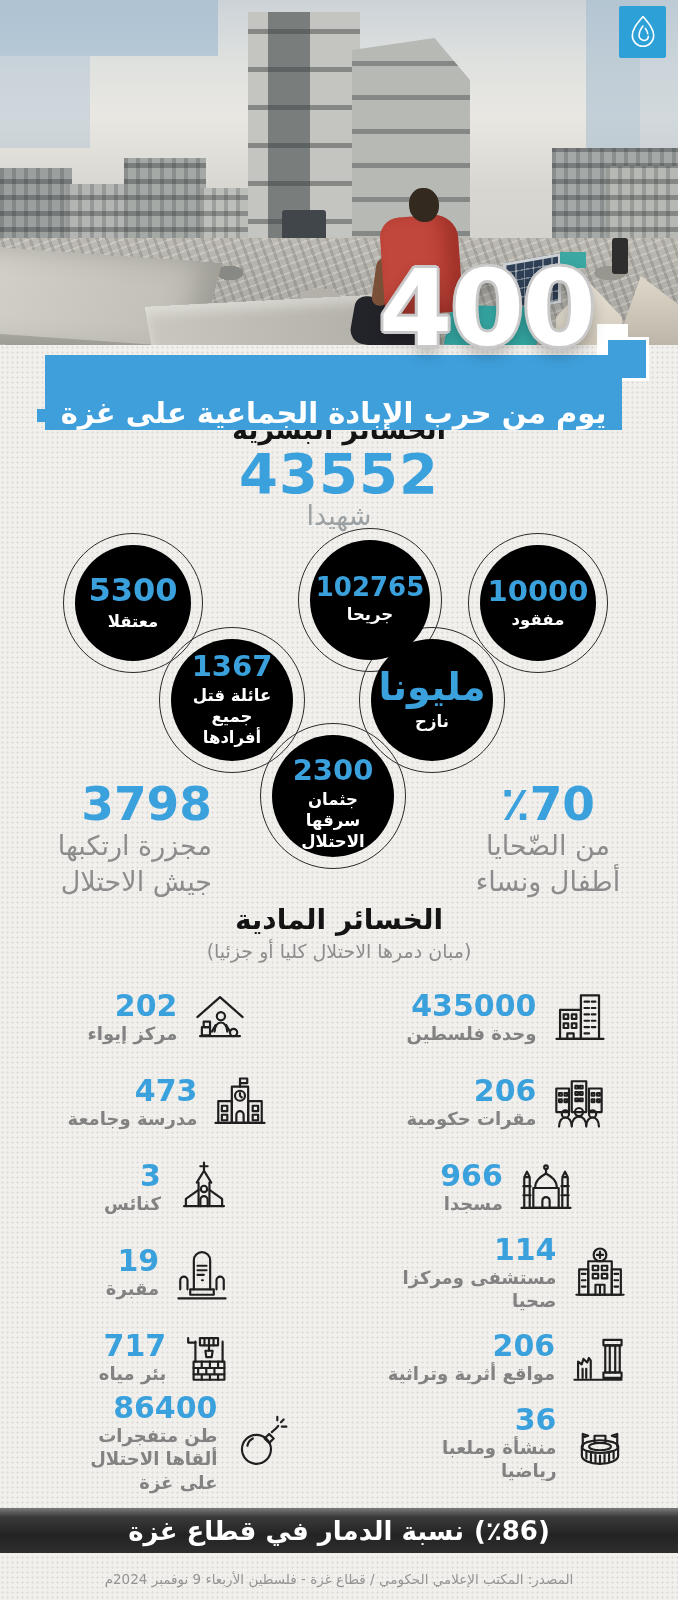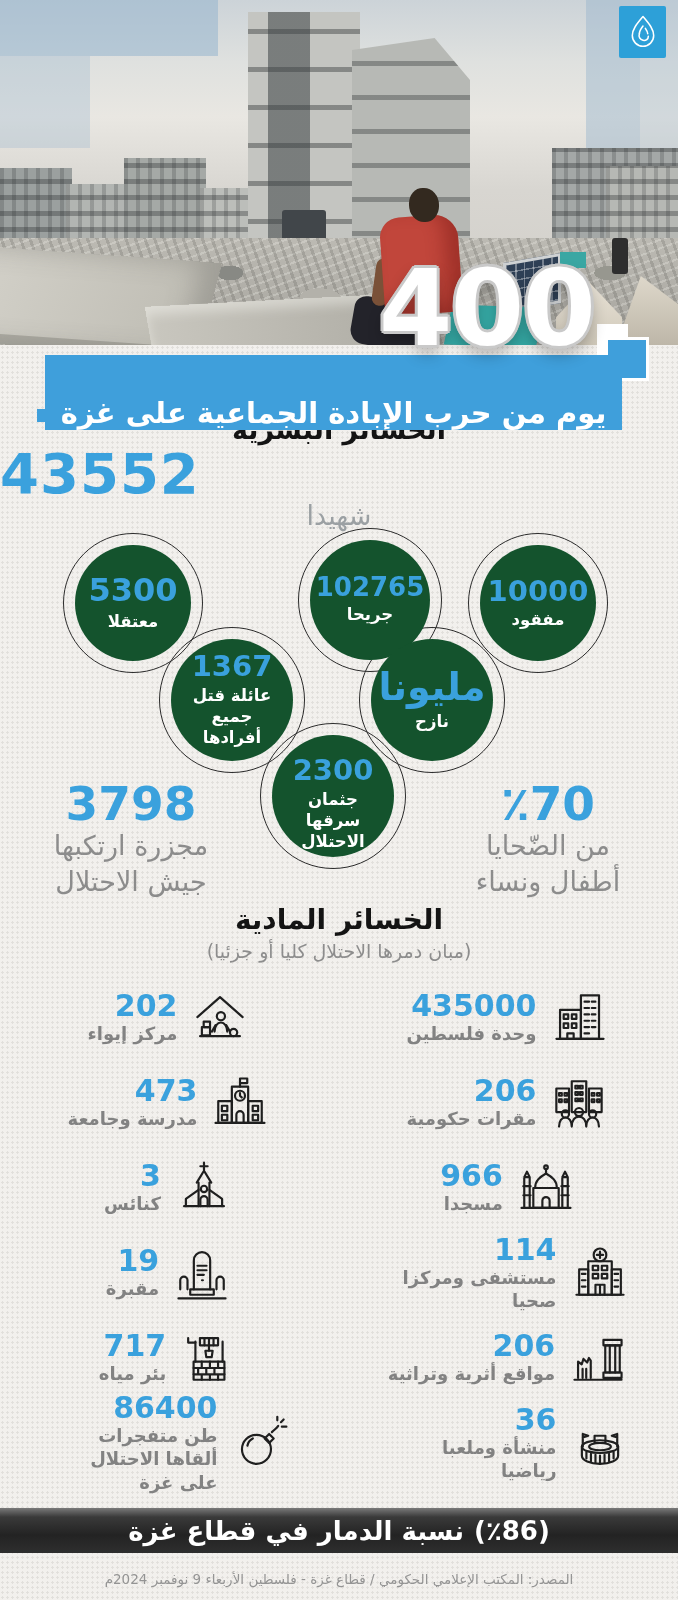--- a/index.html
+++ b/index.html
@@ -78,38 +78,38 @@
                       0 8px 16px rgba(0,0,0,.30);}
   .banner{position:absolute;top:355px;left:45px;width:577px;height:75px;background:#3f9fdb;z-index:4;
           display:flex;align-items:flex-end;justify-content:center;}
   .banner-text{color:#fff;font-weight:bold;font-size:29px;}
   .sq-white{position:absolute;top:324px;right:50px;width:31px;height:31px;background:#fff;z-index:3;}
   .sq-blue{position:absolute;top:337px;right:29px;width:38px;height:38px;background:#3f9fdb;border:3px solid #fff;z-index:4;}
   .sq-small{position:absolute;top:409px;left:37px;width:13px;height:13px;background:#3f9fdb;z-index:2;}
 
   
   .h-title{position:absolute;top:414px;left:0;width:678px;text-align:center;font-size:27px;font-weight:bold;color:#141414;z-index:1;}
-  .martyrs{position:absolute;top:446px;left:0;width:678px;text-align:left;font-size:56px;font-weight:bold;color:#3aa1dd;letter-spacing:1px;line-height:1;z-index:1;}
+  .martyrs{position:absolute;top:446px;left:0;width:678px;text-align:center;font-size:56px;font-weight:bold;color:#3aa1dd;letter-spacing:1px;line-height:1;z-index:1;}
   .martyr-unit{position:absolute;top:500px;left:0;width:678px;text-align:center;font-size:27px;color:#9ba0a3;z-index:1;}
   .cluster{position:absolute;top:528px;left:0;width:678px;height:372px;z-index:1;}
-  .bubble{position:absolute;border-radius:50%;background:#14532d;display:flex;flex-direction:column;
+  .bubble{position:absolute;border-radius:50%;background:#000000;display:flex;flex-direction:column;
           align-items:center;justify-content:center;text-align:center;color:#fff;}
   .bubble::before{content:"";position:absolute;inset:-12px;border-radius:50%;border:1.6px solid #2b2b2b;z-index:-1;}
   .bubble .bv{color:#3aa1dd;font-weight:bold;line-height:1.05;direction:ltr;}
   .bubble .bl{font-weight:bold;font-size:16.5px;line-height:1.3;margin-top:3px;padding:0 12px;}
   .bub1{left:75px;top:17px;width:116px;height:116px;}  .bub1 .bv{font-size:32px;}
   .bub2{left:270px;top:12px;width:120px;height:120px;margin-left:40px;} .bub2 .bv{font-size:26px;}
   .bub3{left:480px;top:17px;width:116px;height:116px;} .bub3 .bv{font-size:29px;}
   .bub4{left:171px;top:111px;width:122px;height:122px;} .bub4 .bv{font-size:29px;}
   .bub5{left:371px;top:111px;width:122px;height:122px;} .bub5 .bv{font-size:38px;direction:rtl;}
   .bub6{left:272px;top:207px;width:122px;height:122px;} .bub6 .bv{font-size:29px;margin-top:16px;}
   .side-stat{position:absolute;width:200px;text-align:center;}
   .side-stat .sv{font-size:47px;font-weight:bold;color:#3aa1dd;line-height:1;}
   .side-stat .sl{margin-top:1px;font-size:27px;color:#8c8c8c;line-height:1.35;}
-  .massacres{left:31px;top:252px;}
+  .massacres{left:12px;top:252px;text-align:right;}
   .victims{left:448px;top:252px;}
 
   
   .m-title{position:absolute;top:903px;left:0;width:678px;text-align:center;font-size:28px;font-weight:bold;color:#141414;z-index:1;}
   .m-sub{position:absolute;top:940px;left:0;width:678px;text-align:center;font-size:19px;color:#8d8d8d;z-index:1;}
   .grid{position:absolute;top:975px;left:0;width:678px;display:grid;grid-template-columns:1fr 1fr;grid-auto-rows:85px;z-index:1;}
   .m-item{display:flex;align-items:center;justify-content:center;gap:12px;}
   .m-ico{width:62px;display:flex;align-items:center;justify-content:center;color:#1f1f1f;}
   .m-ico svg{width:58px;height:58px;}
   .m-text{display:flex;flex-direction:column;align-items:flex-start;text-align:right;}

